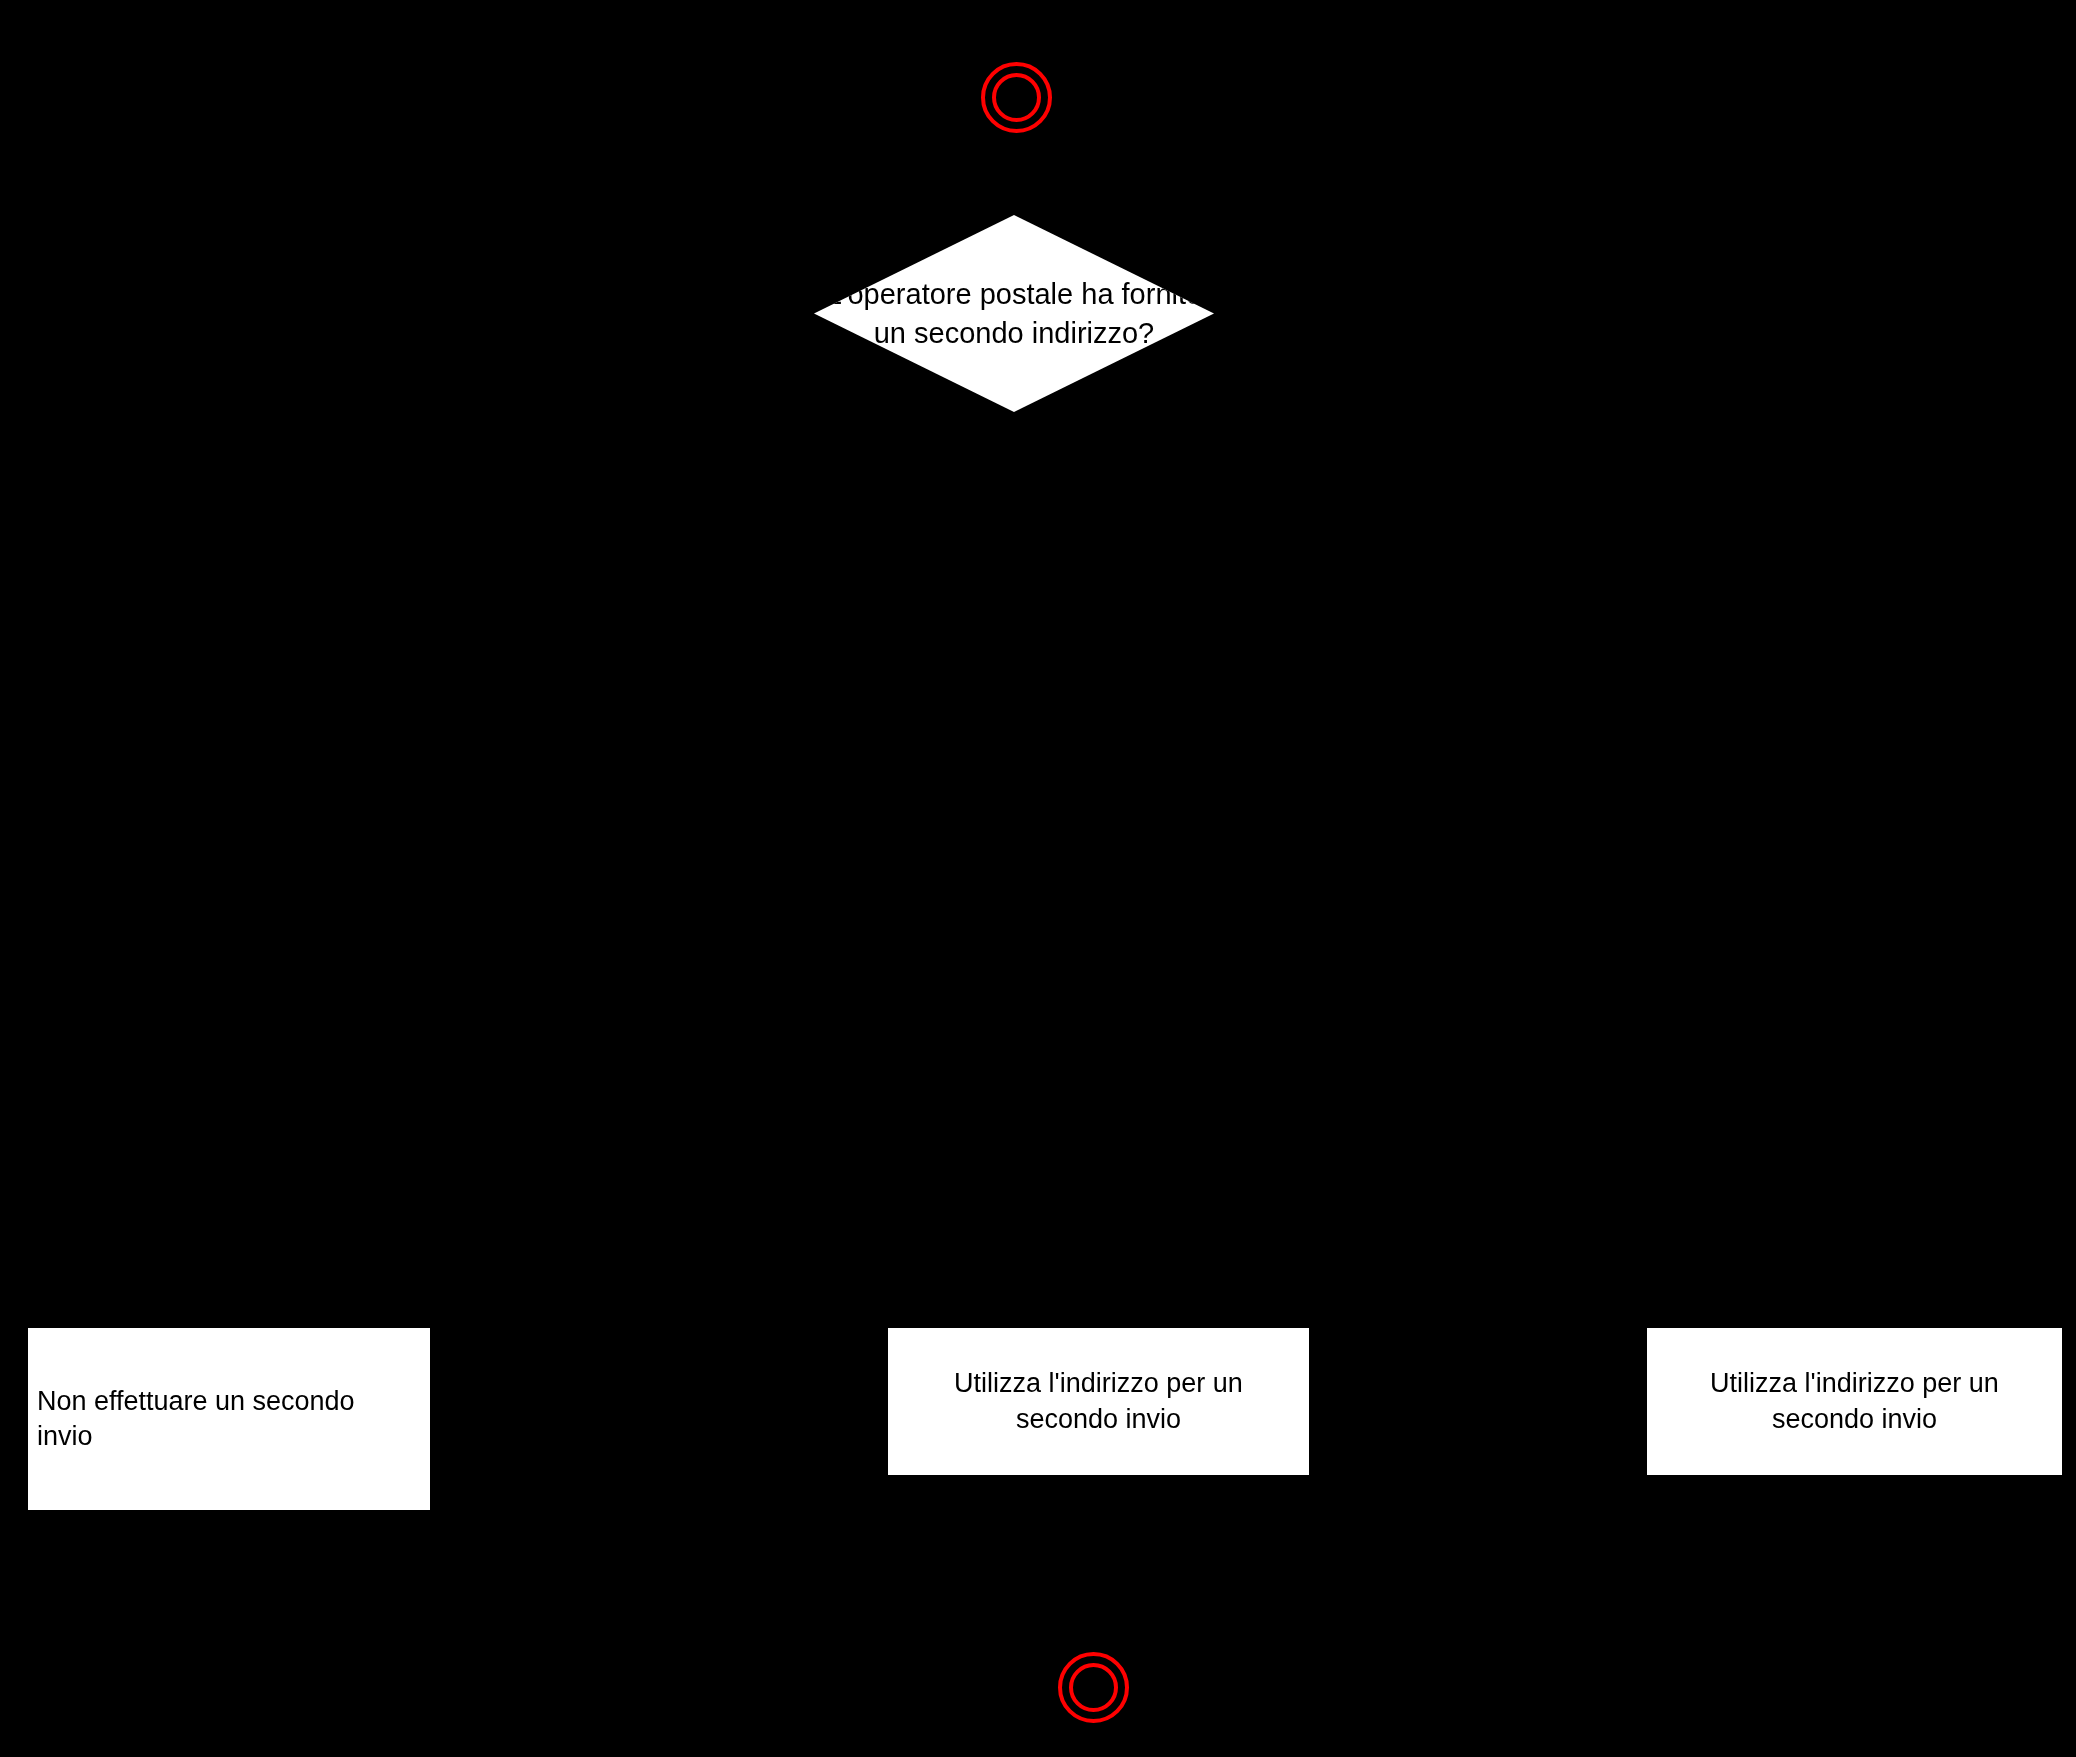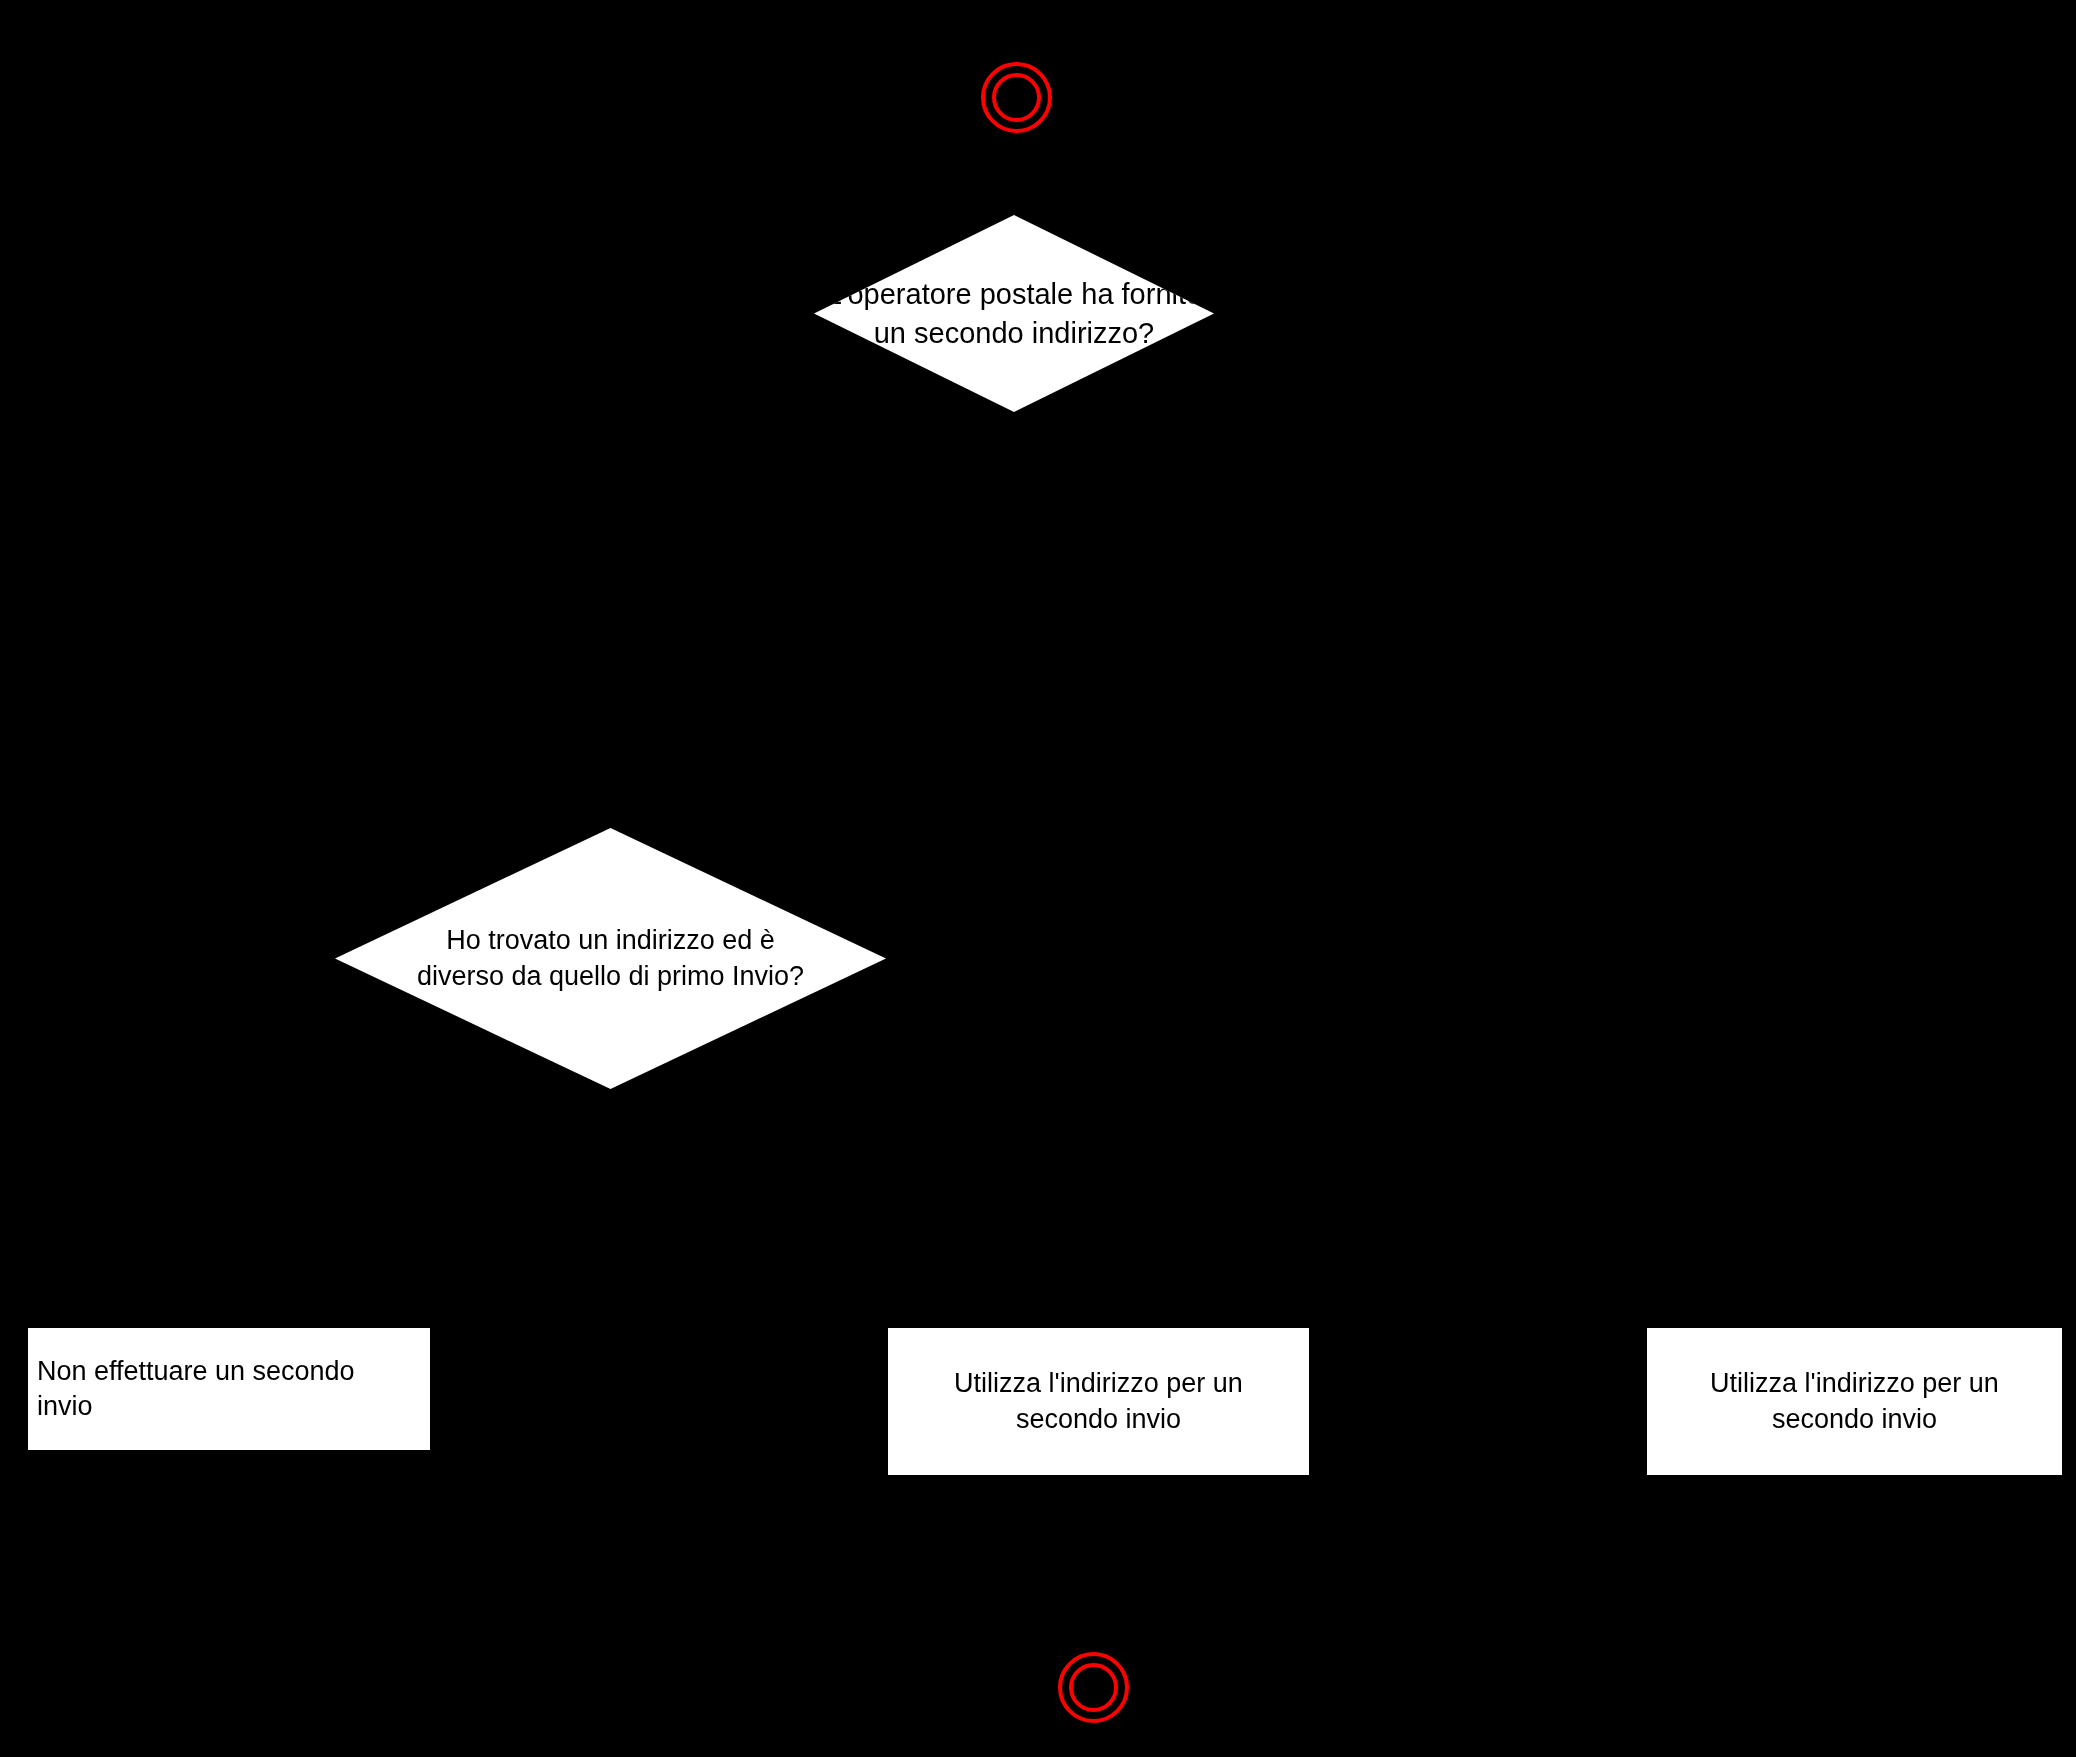--- a/index.html
+++ b/index.html
@@ -103,29 +103,22 @@
   <div class="decision wide-text" style="left:814px; top:215px; width:400px; height:197px;">
     <div class="shape"></div>
     <div class="dtextwrap">
       <div class="dtext">L'operatore postale ha fornito
 un secondo indirizzo?</div>
     </div>
   </div>
 
 
 
-  <div class="decision" style="left:335px; top:828px; width:551px; height:261px;">
-    <div class="shape"></div>
-    <div class="dtextwrap">
-      <div class="dtext">Ho trovato un indirizzo ed è
-diverso da quello di primo Invio?</div>
-    </div>
-  </div>
 
-  <div class="process align-left" style="left:28px; top:1328px; width:402px; height:122px;">
+  <div class="process align-left" style="left:28px; top:1328px; width:402px; height:182px;">
     <div class="ptext">Non effettuare un secondo
 invio</div>
   </div>
 
   <div class="process" style="left:888px; top:1328px; width:421px; height:147px;">
     <div class="ptext">Utilizza l'indirizzo per un
 secondo invio</div>
   </div>
 
   <div class="process" style="left:1647px; top:1328px; width:415px; height:147px;">

